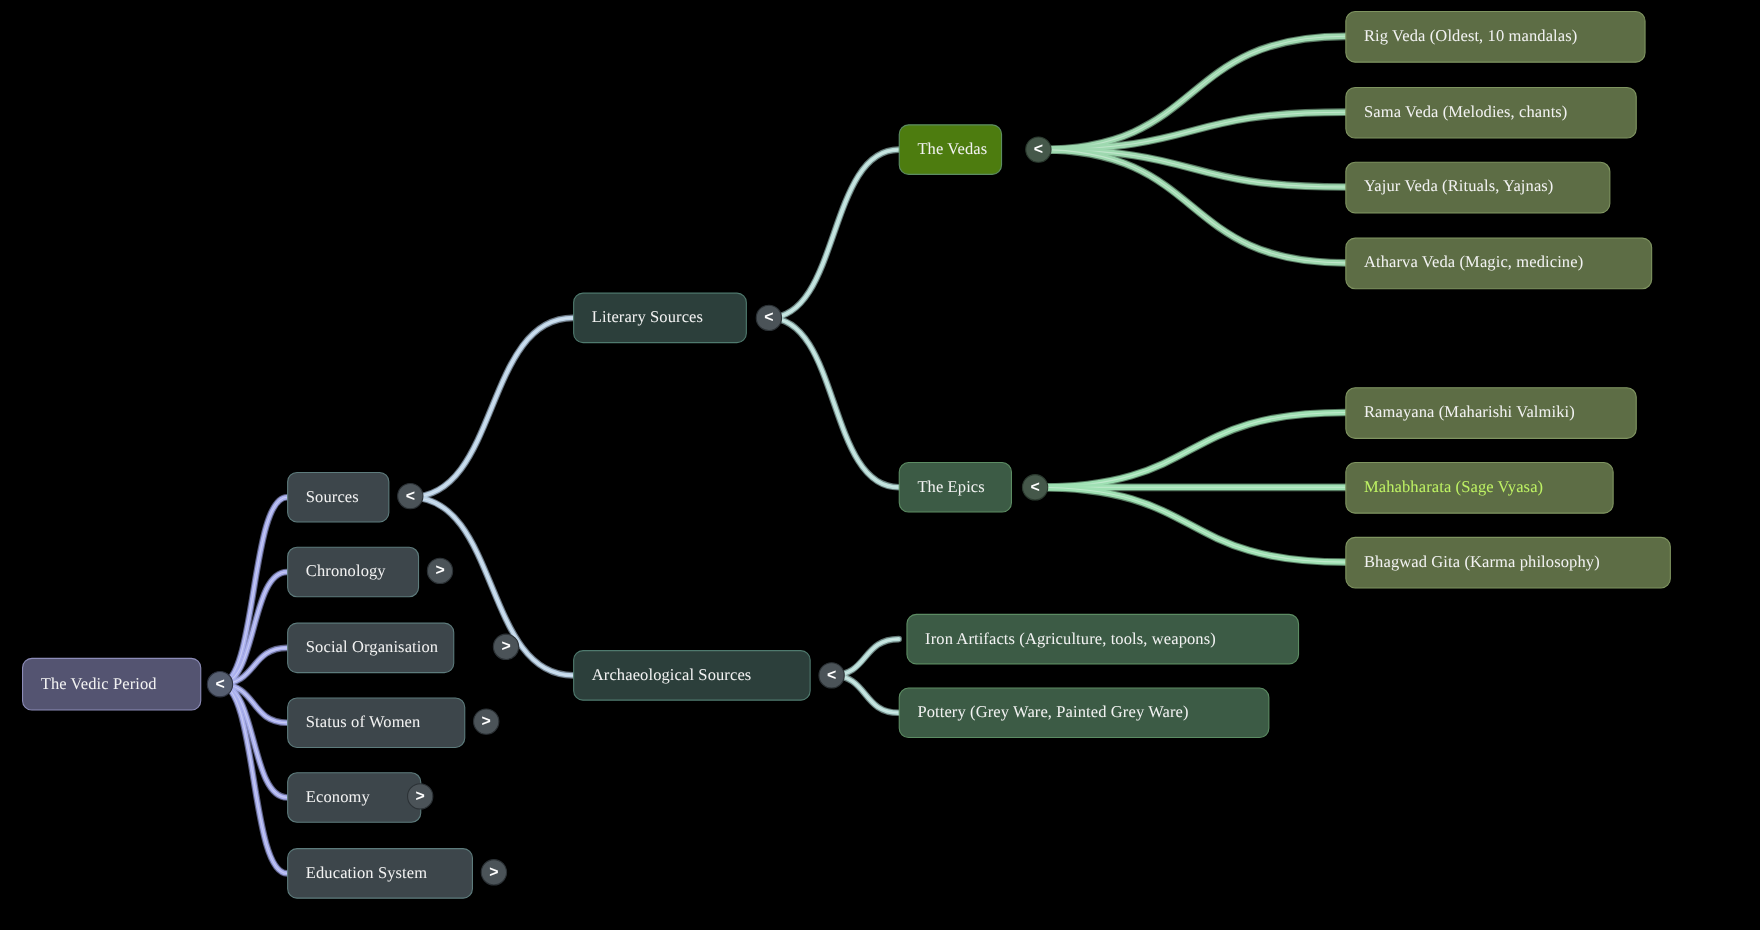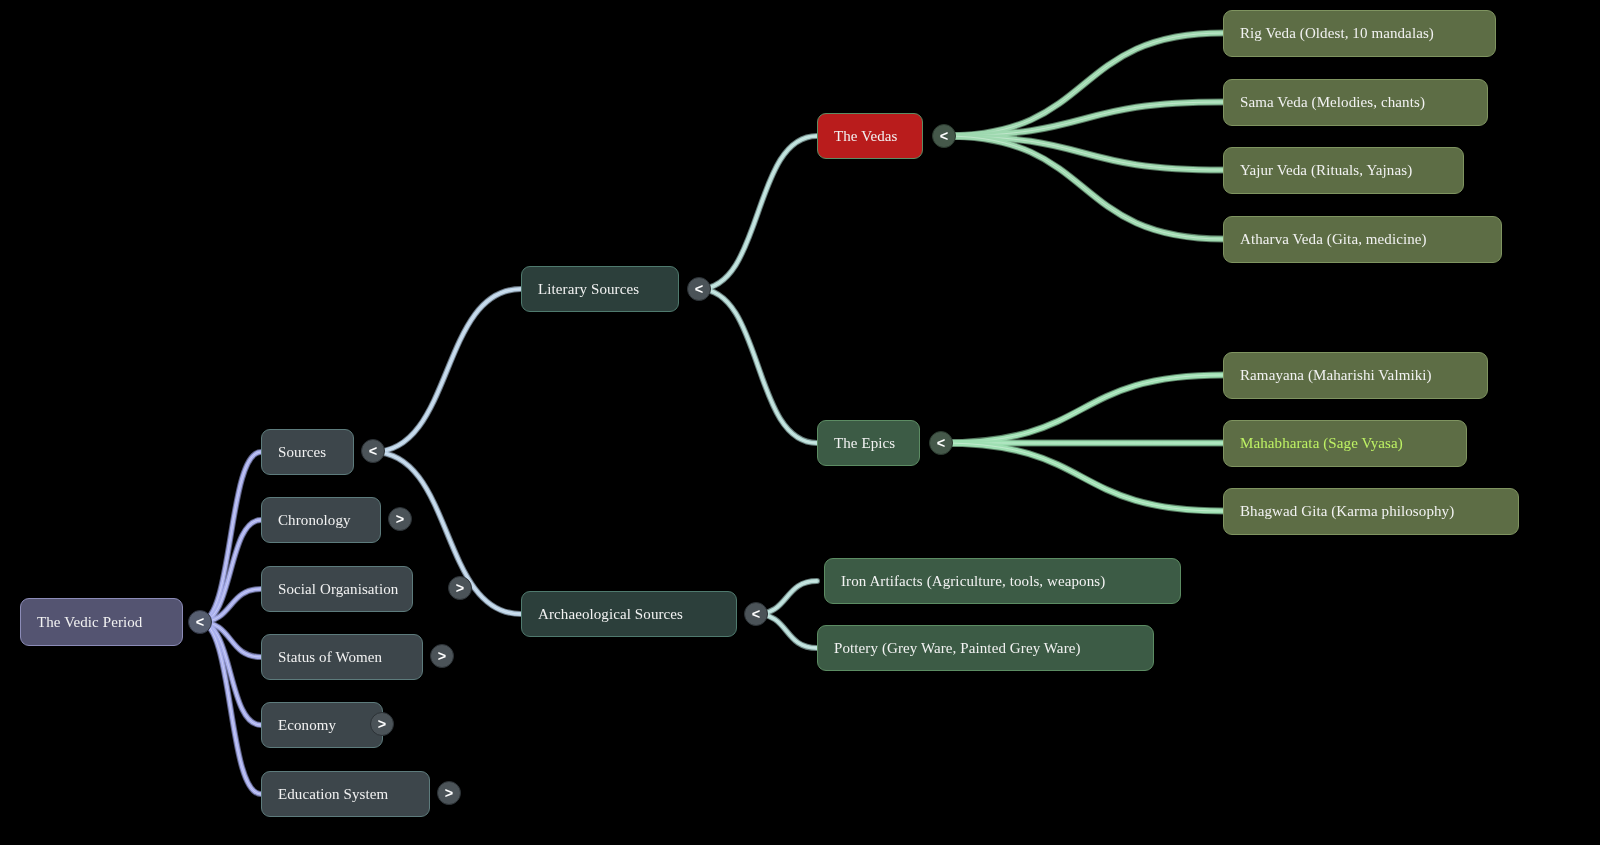--- a/index.html
+++ b/index.html
@@ -150,21 +150,21 @@
       </div>
       <div class="toggle tg-blue" style="left: 437px; top: 781px; width: 24px; height: 24px; font-size: 14.4px;">&gt;</div>
       <div class="node" style="left: 521px; top: 266px; width: 158px; height: 46px; background: rgb(44, 63, 59); border-color: rgb(79, 122, 110); font-size: 15px; padding-left: 16px; padding-right: 14px; color: rgb(242, 242, 242);">
         <span class="node-label">Literary Sources</span>
       </div>
       <div class="toggle tg-blue" style="left: 687px; top: 277px; width: 24px; height: 24px; font-size: 14.4px;">&lt;</div>
       <div class="node" style="left: 521px; top: 591px; width: 216px; height: 46px; background: rgb(44, 63, 59); border-color: rgb(79, 122, 110); font-size: 15px; padding-left: 16px; padding-right: 14px; color: rgb(242, 242, 242);">
         <span class="node-label">Archaeological Sources</span>
       </div>
       <div class="toggle tg-blue" style="left: 744px; top: 602px; width: 24px; height: 24px; font-size: 14.4px;">&lt;</div>
-      <div class="node" style="left: 817px; top: 113px; width: 106px; height: 46px; background: #b91c1c; border-color: rgb(92, 140, 99); font-size: 15px; padding-left: 16px; padding-right: 14px; color: rgb(242, 242, 242);">
+      <div class="node" style="left: 817px; top: 113px; width: 94px; height: 46px; background: #4d7c0f; border-color: rgb(92, 140, 99); font-size: 15px; padding-left: 16px; padding-right: 14px; color: rgb(242, 242, 242);">
         <span class="node-label">The Vedas</span>
       </div>
       <div class="toggle tg-green" style="left: 932px; top: 124px; width: 24px; height: 24px; font-size: 14.4px;">&lt;</div>
       <div class="node" style="left: 817px; top: 420px; width: 103px; height: 46px; background: rgb(60, 91, 69); border-color: rgb(92, 140, 99); font-size: 15px; padding-left: 16px; padding-right: 14px; color: rgb(242, 242, 242);">
         <span class="node-label">The Epics</span>
       </div>
       <div class="toggle tg-green" style="left: 929px; top: 431px; width: 24px; height: 24px; font-size: 14.4px;">&lt;</div>
       <div class="node" style="left: 824px; top: 558px; width: 357px; height: 46px; background: rgb(60, 91, 69); border-color: rgb(92, 140, 99); font-size: 15px; padding-left: 16px; padding-right: 14px; color: rgb(242, 242, 242);">
         <span class="node-label">Iron Artifacts (Agriculture, tools, weapons)</span>
       </div>
@@ -174,21 +174,21 @@
       <div class="node" style="left: 1223px; top: 10px; width: 273px; height: 47px; background: rgb(93, 109, 69); border-color: rgb(127, 148, 96); font-size: 15px; padding-left: 16px; padding-right: 14px; color: rgb(242, 242, 242);">
         <span class="node-label">Rig Veda (Oldest, 10 mandalas)</span>
       </div>
       <div class="node" style="left: 1223px; top: 79px; width: 265px; height: 47px; background: rgb(93, 109, 69); border-color: rgb(127, 148, 96); font-size: 15px; padding-left: 16px; padding-right: 14px; color: rgb(242, 242, 242);">
         <span class="node-label">Sama Veda (Melodies, chants)</span>
       </div>
       <div class="node" style="left: 1223px; top: 147px; width: 241px; height: 47px; background: rgb(93, 109, 69); border-color: rgb(127, 148, 96); font-size: 15px; padding-left: 16px; padding-right: 14px; color: rgb(242, 242, 242);">
         <span class="node-label">Yajur Veda (Rituals, Yajnas)</span>
       </div>
       <div class="node" style="left: 1223px; top: 216px; width: 279px; height: 47px; background: rgb(93, 109, 69); border-color: rgb(127, 148, 96); font-size: 15px; padding-left: 16px; padding-right: 14px; color: rgb(242, 242, 242);">
-        <span class="node-label">Atharva Veda (Gita, medicine)</span>
+        <span class="node-label">Atharva Veda (Magic, medicine)</span>
       </div>
       <div class="node" style="left: 1223px; top: 352px; width: 265px; height: 47px; background: rgb(93, 109, 69); border-color: rgb(127, 148, 96); font-size: 15px; padding-left: 16px; padding-right: 14px; color: rgb(242, 242, 242);">
         <span class="node-label">Ramayana (Maharishi Valmiki)</span>
       </div>
       <div class="node" style="left: 1223px; top: 420px; width: 244px; height: 47px; background: rgb(93, 109, 69); border-color: rgb(127, 148, 96); font-size: 15px; padding-left: 16px; padding-right: 14px; color: #bef264;">
         <span class="node-label">Mahabharata (Sage Vyasa)</span>
       </div>
       <div class="node" style="left: 1223px; top: 488px; width: 296px; height: 47px; background: rgb(93, 109, 69); border-color: rgb(127, 148, 96); font-size: 15px; padding-left: 16px; padding-right: 14px; color: rgb(242, 242, 242); align-items: center;">
         <span class="node-label">Bhagwad Gita (Karma philosophy)</span>
       </div>

